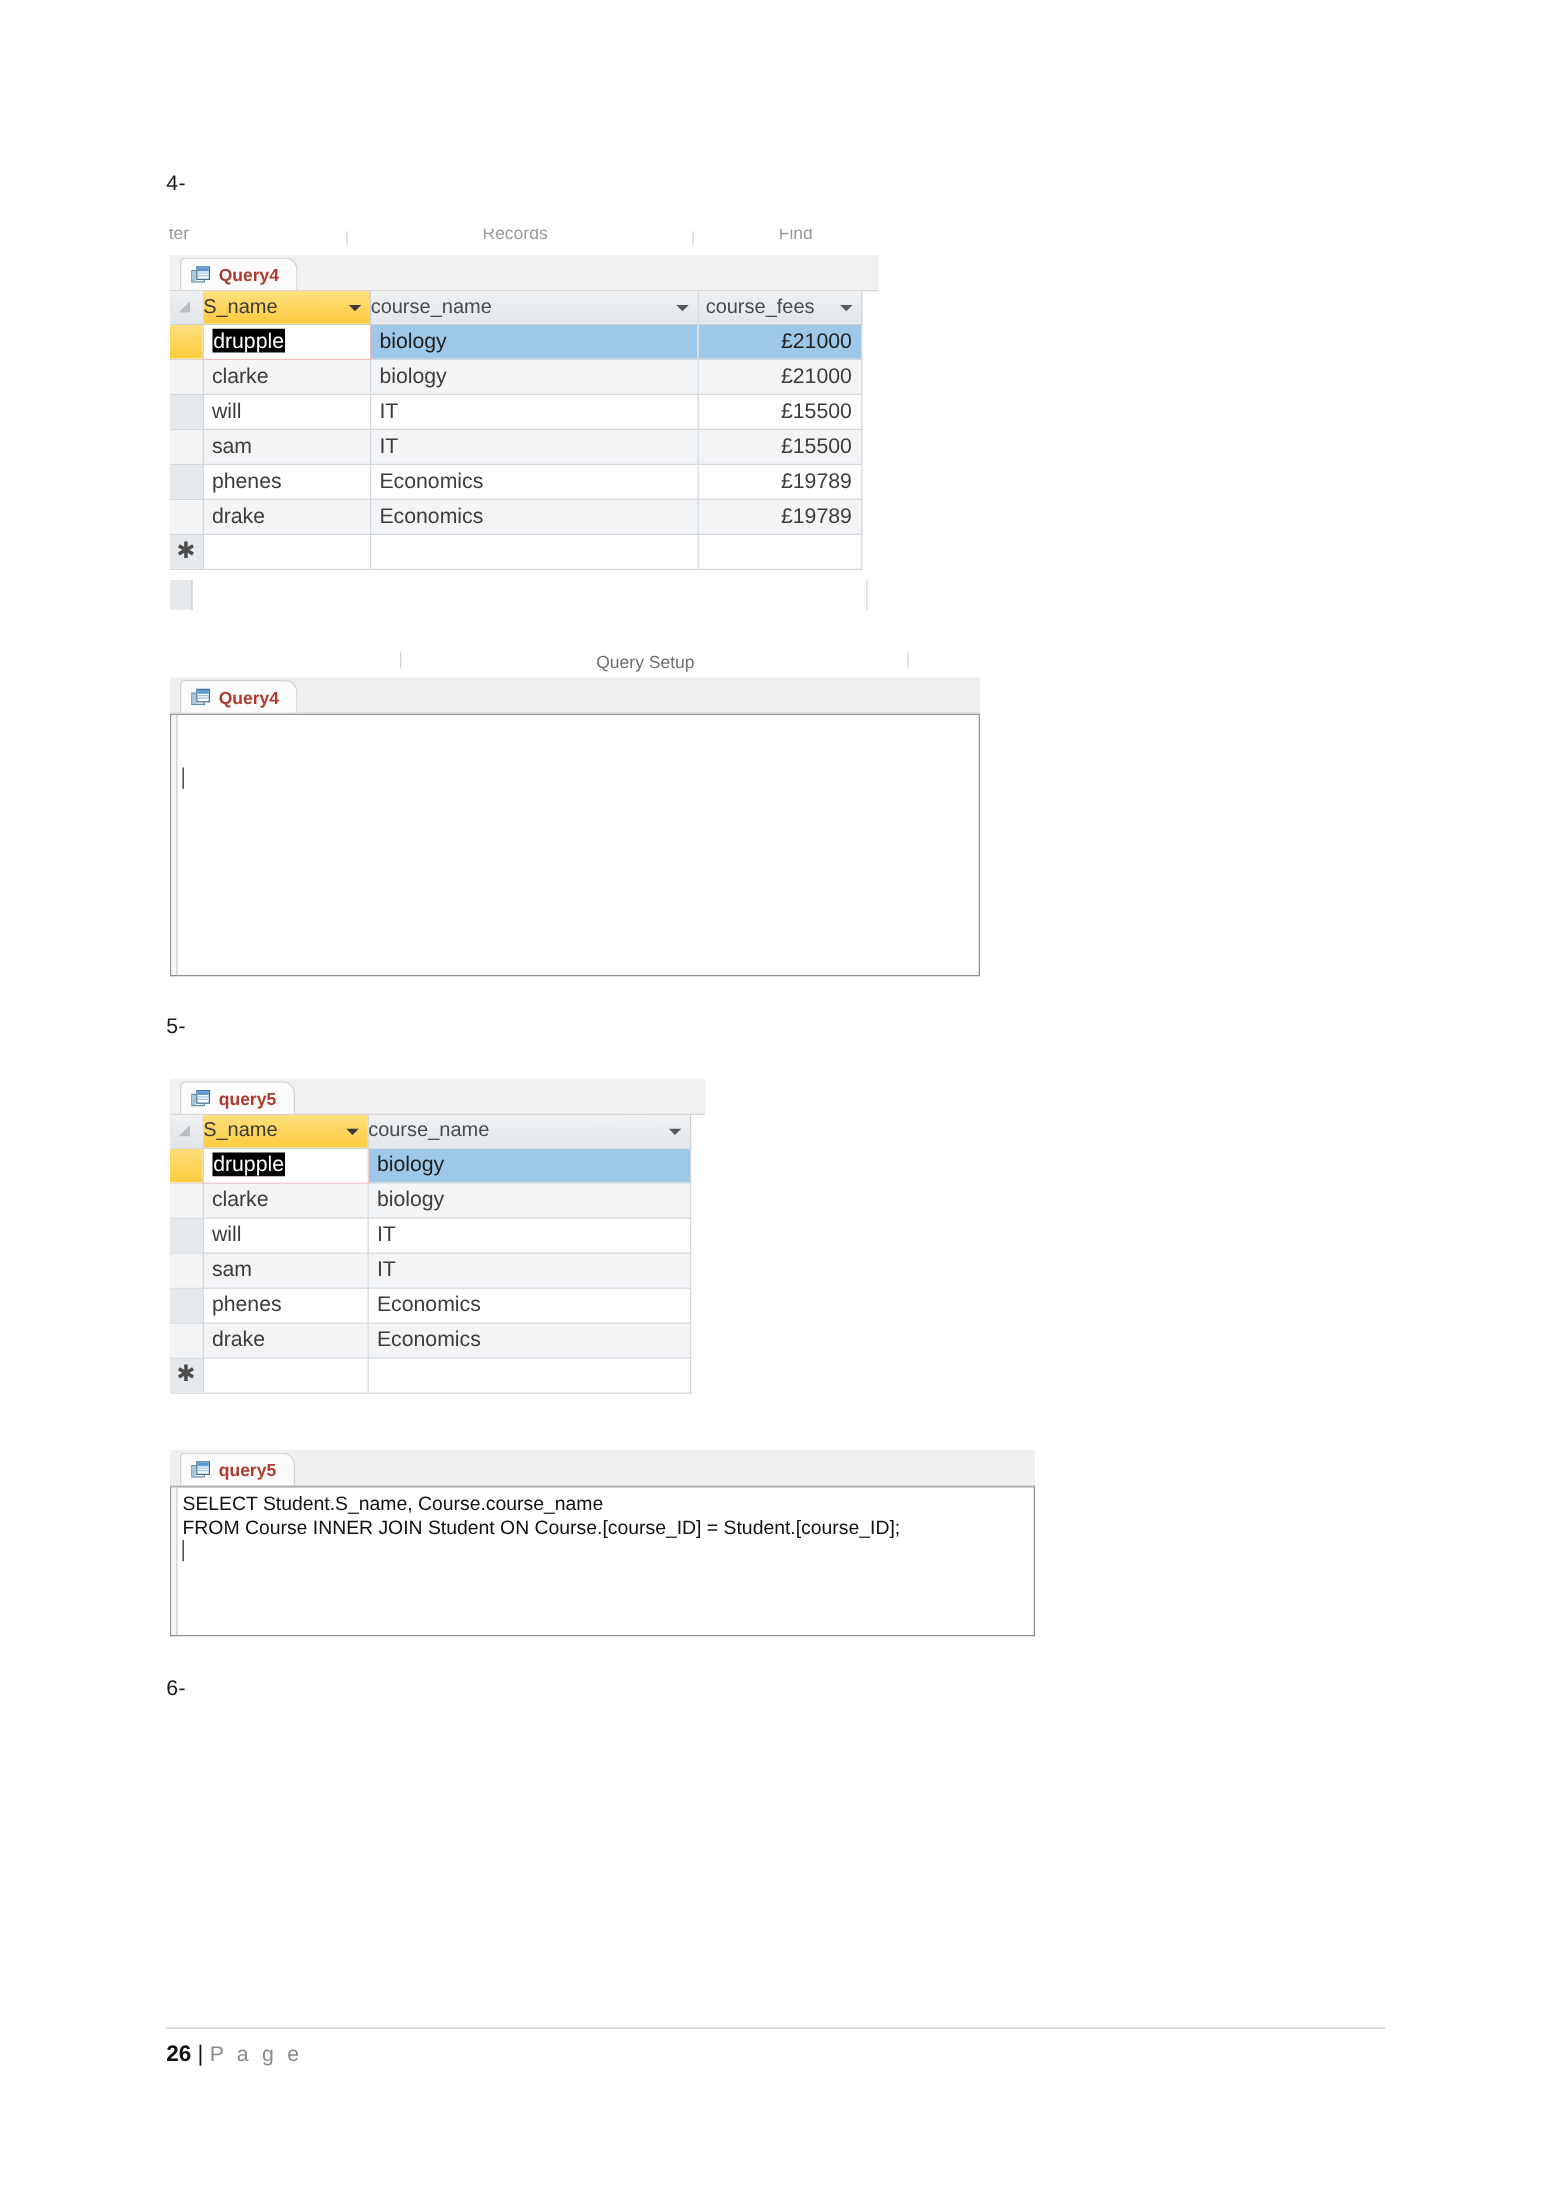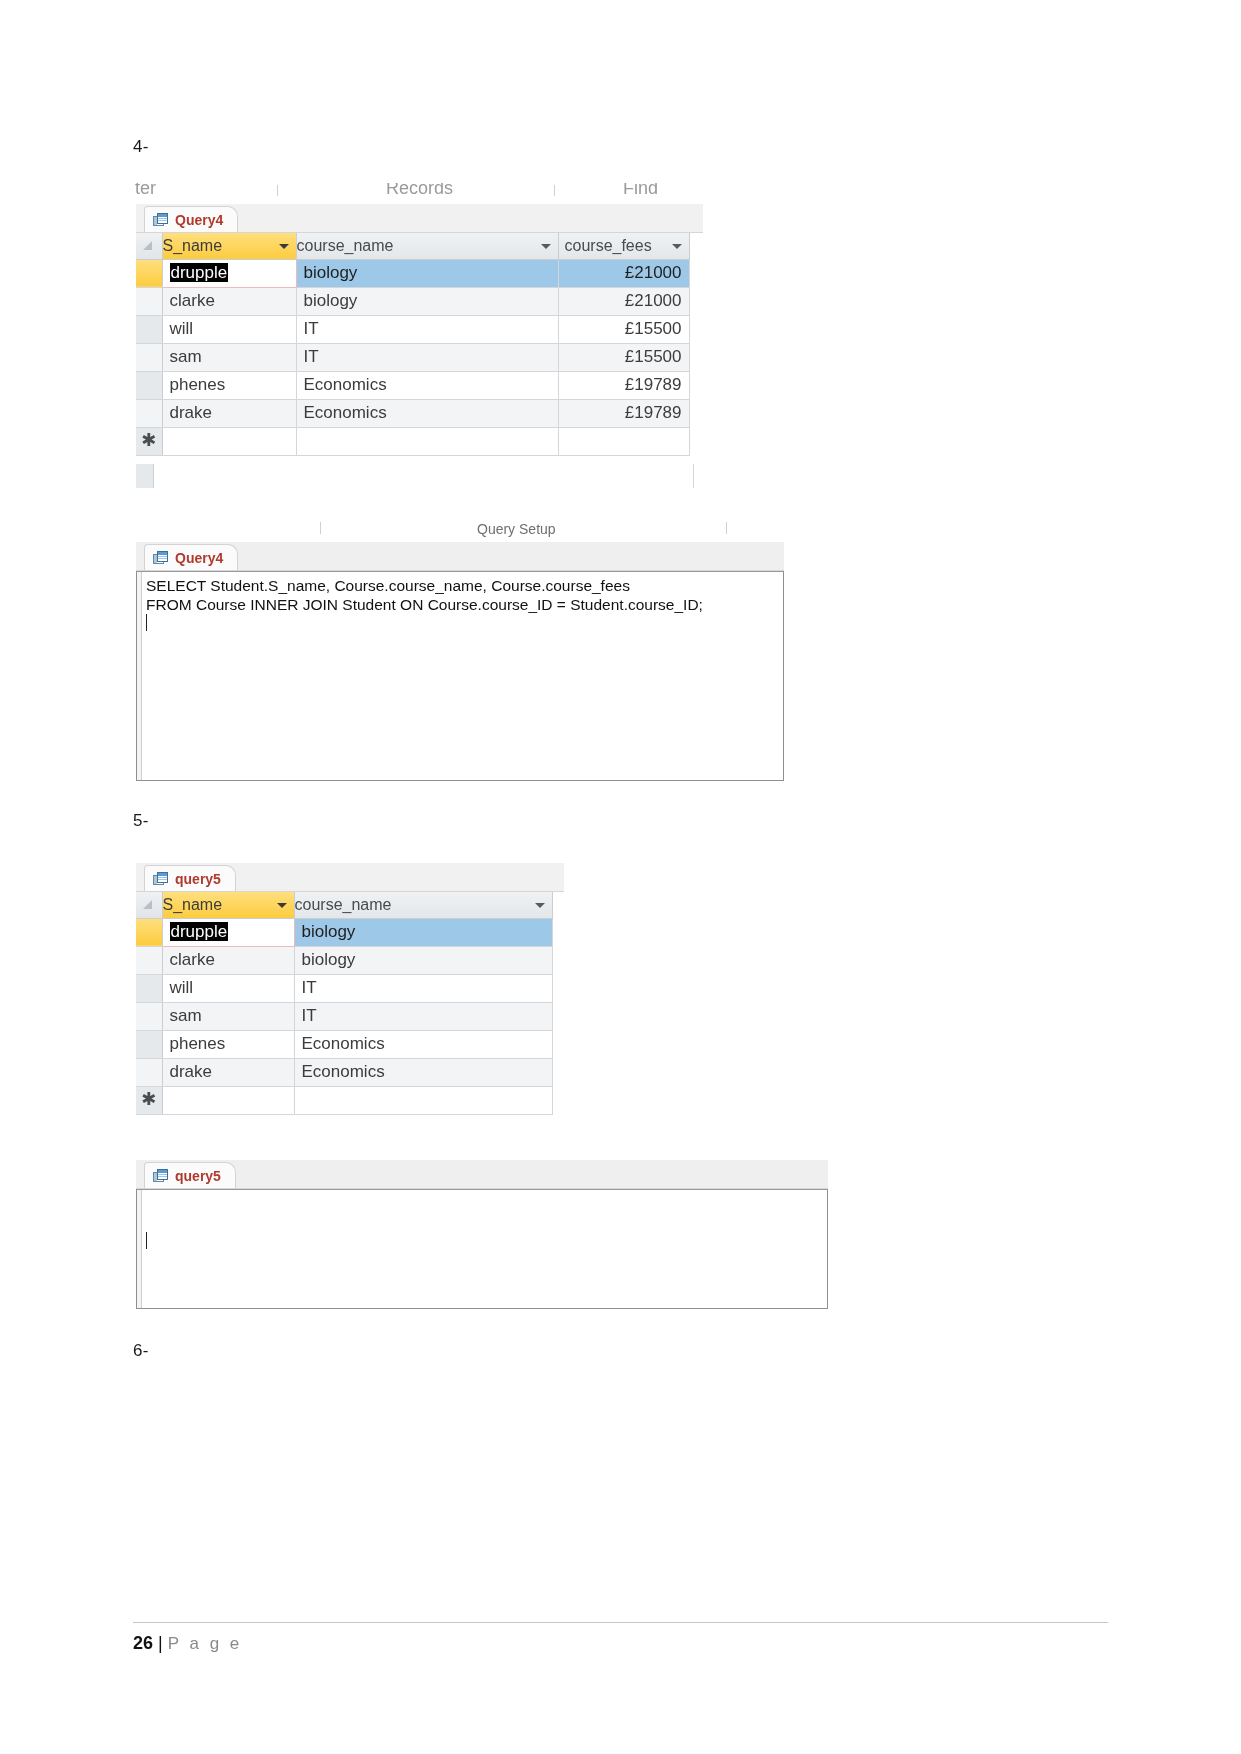--- a/index.html
+++ b/index.html
@@ -36,21 +36,21 @@
 
   
   .ribbon-strip {
     position: absolute;
     height: 20px;
     overflow: hidden;
   }
   .ribbon-frag {
     position: absolute;
     font-family: "Liberation Sans", sans-serif;
-    font-size: 18px;
+    font-size: 14px;
     color: #9a9a9a;
     white-space: nowrap;
     top: -5px;
   }
   .ribbon-sep {
     position: absolute;
     width: 1px;
     height: 11px;
     background: #cfcfcf;
     top: 2px;
@@ -429,22 +429,20 @@
           <i class="sheet-front"></i>
             <i class="sheet-front-bar"></i>
           <i class="sheet-front-g1"></i>
             <i class="sheet-front-g2"></i>
         </span>
         <span class="tab-label">Query4</span>
       </div>
     </div>
     <div class="sql-area" style="height:210px;">
       <div class="sql-inner-rail"></div>
-      <div class="sql-text">SELECT Student.S_name, Course.course_name, Course.course_fees
-FROM Course INNER JOIN Student ON Course.course_ID = Student.course_ID;</div>
       <div class="sql-caret" style="top:42px; height:17px;"></div>
     </div>
   </div>
 
   <div class="step-label" id="step-5">5-</div>
 
   <div class="access-win" style="left:136px; top:863px; width:428px; height:258px;">
 
     <div class="tabstrip" style="background:#f1f1f1;">
       <div class="doc-tab">
@@ -532,20 +530,22 @@
           <i class="sheet-front"></i>
             <i class="sheet-front-bar"></i>
           <i class="sheet-front-g1"></i>
             <i class="sheet-front-g2"></i>
         </span>
         <span class="tab-label">query5</span>
       </div>
     </div>
     <div class="sql-area" style="height:120px;">
       <div class="sql-inner-rail"></div>
+      <div class="sql-text">SELECT Student.S_name, Course.course_name
+FROM Course INNER JOIN Student ON Course.[course_ID] = Student.[course_ID];</div>
       <div class="sql-caret" style="top:42px; height:17px;"></div>
     </div>
   </div>
 
   <div class="step-label" id="step-6">6-</div>
 
   <div class="footer-rule"></div>
   <div class="footer">
     <span class="pg-num">26</span>
     <span class="pg-bar">|</span>

